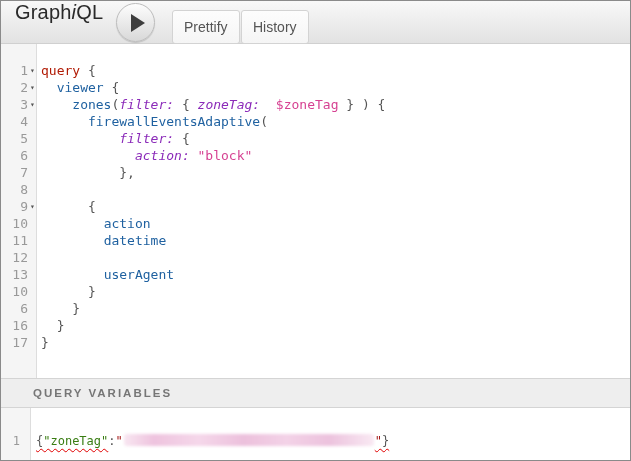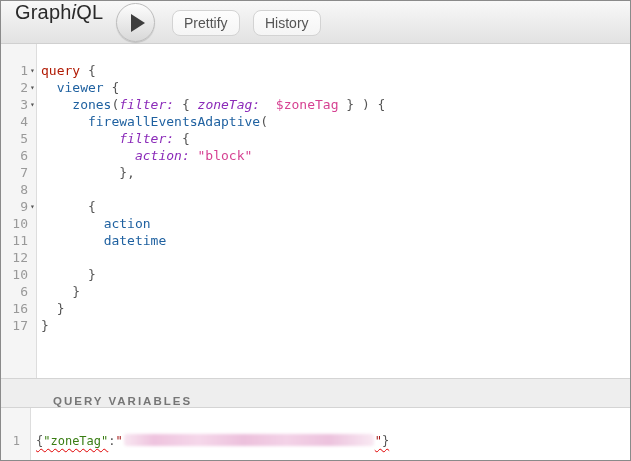--- a/index.html
+++ b/index.html
@@ -34,30 +34,30 @@
     display:flex; align-items:center; justify-content:center;
     cursor:pointer;
   }
   .play-tri {
     width:0; height:0; margin-left:5px;
     border-top:9px solid transparent;
     border-bottom:9px solid transparent;
     border-left:14px solid #3d3d3d;
   }
   .tb-btn {
-    position:absolute; top:9px; height:26px;
+    position:absolute; top:9px; height:34px;
     background:linear-gradient(#fdfdfd,#f5f5f5);
-    border:1px solid #d3d3d3; border-radius:8px;
+    border:1px solid #d3d3d3; border-radius:3px;
     font-size:14px; color:#555;
     padding:0 11px; line-height:24px;
     font-family:"Liberation Sans", sans-serif;
     cursor:pointer;
   }
   .tb-btn.prettify { left:171px; }
-  .tb-btn.history  { left:252px; }
+  .tb-btn.history  { left:240px; }
 
   
   .editor {
     flex:1; position:relative; background:#fff; overflow:hidden;
     font-family:"DejaVu Sans Mono", monospace; font-size:13px; line-height:17px;
     cursor:text;
   }
   .gutter-bg {
     position:absolute; left:0; top:0; bottom:0; width:36px;
     background:#f5f5f5; border-right:1px solid #ddd;
@@ -92,21 +92,21 @@
     background:linear-gradient(90deg,#f8e6f1 0%, #eec3de 12%, #f5d7ea 30%,
       #ecc0dc 48%, #f3d2e7 65%, #ecc2dd 82%, #f9e9f3 100%);
     filter:blur(1.5px);
   }
 
   
   .vars-header {
     flex:none; height:30px;
     background:#eee;
     border-top:1px solid #d4d4d4; border-bottom:1px solid #d4d4d4;
-    display:flex; align-items:flex-end; padding-left:52px;
+    display:flex; align-items:center; padding-left:32px;
     cursor:pointer;
   }
   .vars-header span {
     font-size:11.5px; font-weight:bold; color:#767676;
     letter-spacing:2px; text-transform:uppercase;
   }
   .vars-editor {
     flex:none; height:52px; position:relative; background:#fff; overflow:hidden;
     font-family:"DejaVu Sans Mono", monospace; font-size:11px; line-height:15px;
     cursor:text;
@@ -220,20 +220,27 @@
           <div class="code"><span class="tok-pun">        </span><span class="tok-prop">datetime</span></div>
         </div>
         <div class="row">
           <div class="gut">
             <span class="num">12</span>
             <span class="fold"></span>
           </div>
         </div>
         <div class="row">
           <div class="gut">
+            <span class="num">13</span>
+            <span class="fold"></span>
+          </div>
+          <div class="code"><span class="tok-pun">        </span><span class="tok-prop">userAgent</span></div>
+        </div>
+        <div class="row">
+          <div class="gut">
             <span class="num">10</span>
             <span class="fold"></span>
           </div>
           <div class="code"><span class="tok-pun">      }</span></div>
         </div>
         <div class="row">
           <div class="gut">
             <span class="num">6</span>
             <span class="fold"></span>
           </div>

